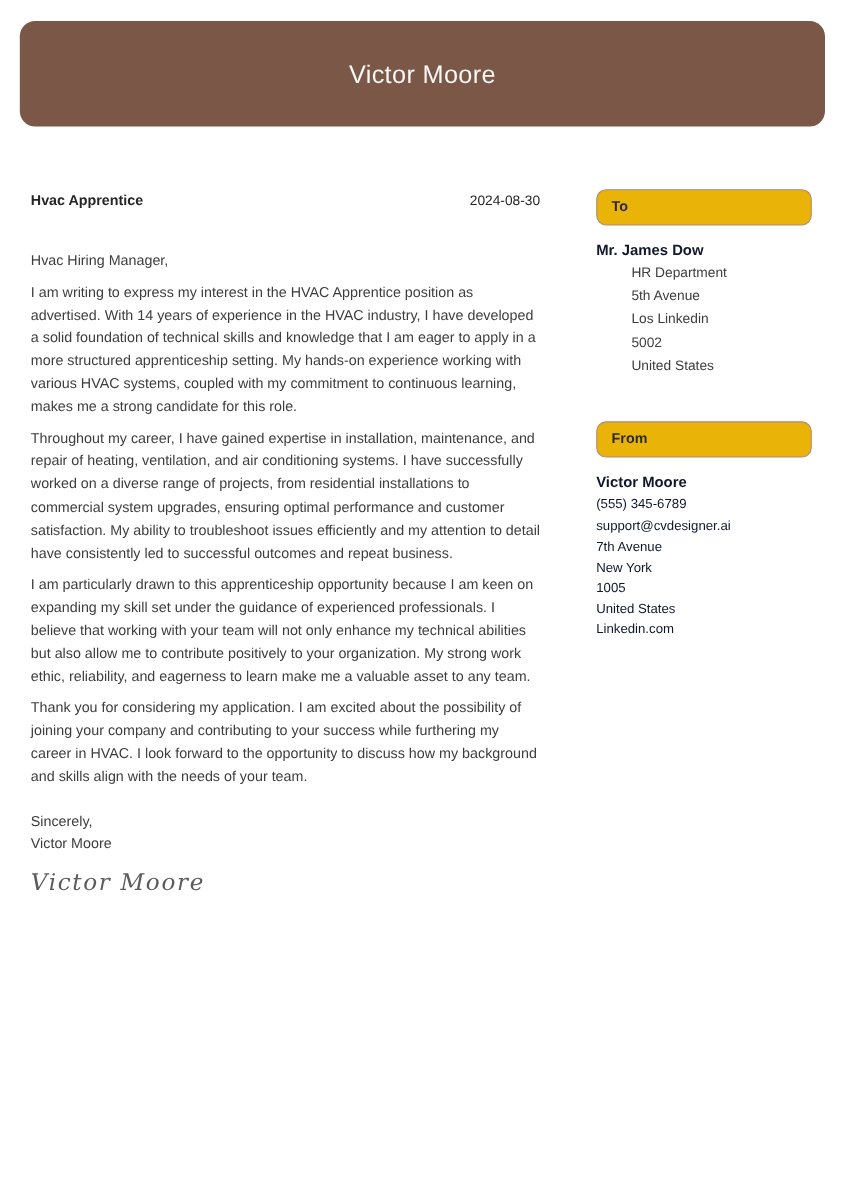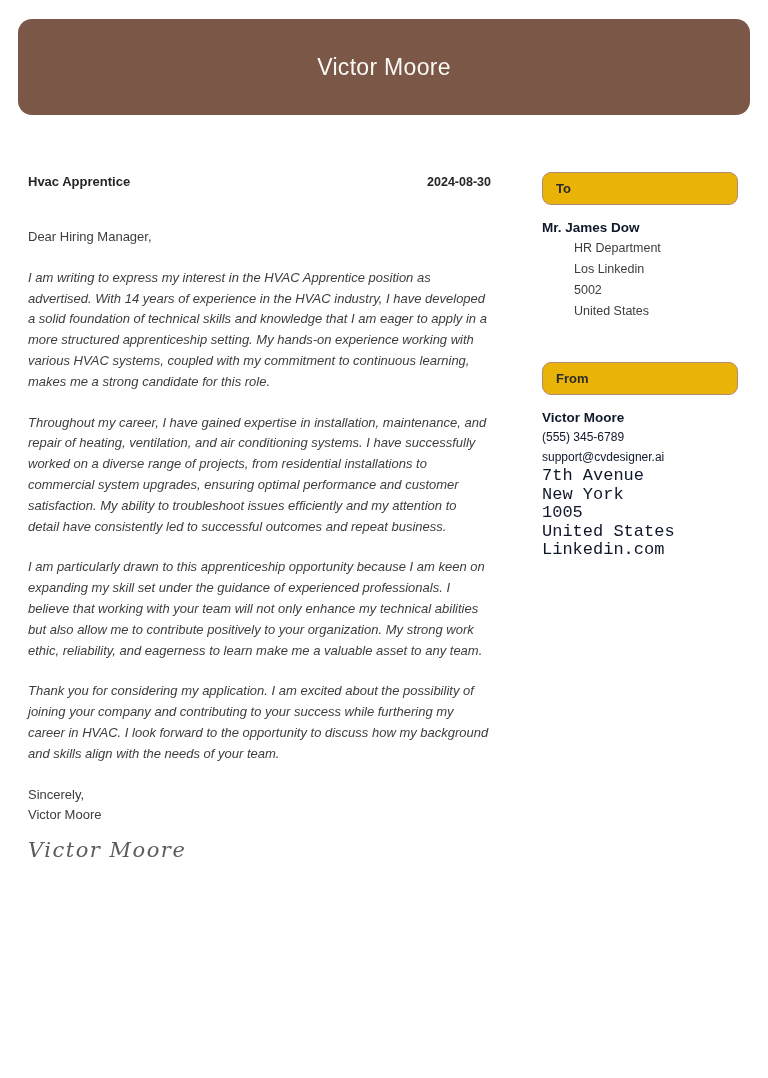--- a/index.html
+++ b/index.html
@@ -35,30 +35,29 @@
   }
   .left-col { width: 463px; flex: none; }
   .right-col { width: 196px; flex: none; padding-top: 3px; }
 
   
   .letter-head {
     display: flex; justify-content: space-between; align-items: baseline;
     padding-top: 5px;
   }
   .job-title { font-size: 13px; font-weight: 700; color: #252525; }
-  .letter-date { font-size: 12.5px; font-weight: 700; color: #252525; }
+  .letter-date { font-size: 12.5px; font-weight: 400; color: #252525; }
 
   .salutation { margin-top: 38px; font-size: 13px; line-height: 20.8px; }
 
   .para {
-    margin-top: 20px;
+    margin-top: 8px;
     font-size: 13px;
     line-height: 20.8px;
     color: #3d3d3d;
-    font-style: italic;
   }
   .closing { margin-top: 20px; font-size: 13px; line-height: 20.8px; }
 
   .signature {
     margin-top: 12px;
     font-family: "DejaVu Serif", serif;
     font-style: italic;
     font-size: 21px;
     letter-spacing: 1.5px;
     color: #5c5c5c;
@@ -75,40 +74,40 @@
 
   .contact-list { margin-top: 12px; }
   .contact-name {
     font-size: 13.5px; font-weight: 700; color: #0f172a;
     line-height: 21px;
   }
   .to-list .contact-line { font-size: 12.5px; line-height: 21px; color: #3d3d3d; margin-left: 32px; }
 
   .from-box { margin-top: 40px; }
   .from-list .contact-line { font-size: 12px; line-height: 19.5px; color: #0f172a; }
-  .from-list .contact-line.small { font-size: 17px; line-height: 18.5px; font-family: Liberation Mono, monospace; }
+  .from-list .contact-line.small { font-size: 12px; line-height: 18.5px; }
 </style>
 </head>
 <body>
 
 <div class="page">
 
   <div class="banner">
     <div class="banner-name">Victor Moore</div>
   </div>
 
   <div class="content">
 
     <div class="left-col">
       <div class="letter-head">
         <span class="job-title">Hvac Apprentice</span>
         <span class="letter-date">2024-08-30</span>
       </div>
 
-      <div class="salutation">Dear Hiring Manager,</div>
+      <div class="salutation">Hvac Hiring Manager,</div>
 
       <p class="para">I am writing to express my interest in the HVAC Apprentice position as advertised. With 14 years of experience in the HVAC industry, I have developed a solid foundation of technical skills and knowledge that I am eager to apply in a more structured apprenticeship setting. My hands-on experience working with various HVAC systems, coupled with my commitment to continuous learning, makes me a strong candidate for this role.</p>
       <p class="para">Throughout my career, I have gained expertise in installation, maintenance, and repair of heating, ventilation, and air conditioning systems. I have successfully worked on a diverse range of projects, from residential installations to commercial system upgrades, ensuring optimal performance and customer satisfaction. My ability to troubleshoot issues efficiently and my attention to detail have consistently led to successful outcomes and repeat business.</p>
       <p class="para">I am particularly drawn to this apprenticeship opportunity because I am keen on expanding my skill set under the guidance of experienced professionals. I believe that working with your team will not only enhance my technical abilities but also allow me to contribute positively to your organization. My strong work ethic, reliability, and eagerness to learn make me a valuable asset to any team.</p>
       <p class="para">Thank you for considering my application. I am excited about the possibility of joining your company and contributing to your success while furthering my career in HVAC. I look forward to the opportunity to discuss how my background and skills align with the needs of your team.</p>
 
       <div class="closing">
         <div>Sincerely,</div>
         <div>Victor Moore</div>
       </div>
@@ -117,20 +116,21 @@
     </div>
 
     <div class="right-col">
 
       <div class="contact-box">
         <span class="contact-box-label">To</span>
       </div>
       <div class="contact-list to-list">
         <div class="contact-name">Mr. James Dow</div>
         <div class="contact-line">HR Department</div>
+        <div class="contact-line">5th Avenue</div>
         <div class="contact-line">Los Linkedin</div>
         <div class="contact-line">5002</div>
         <div class="contact-line">United States</div>
       </div>
 
       <div class="contact-box from-box">
         <span class="contact-box-label">From</span>
       </div>
       <div class="contact-list from-list">
         <div class="contact-name">Victor Moore</div>

